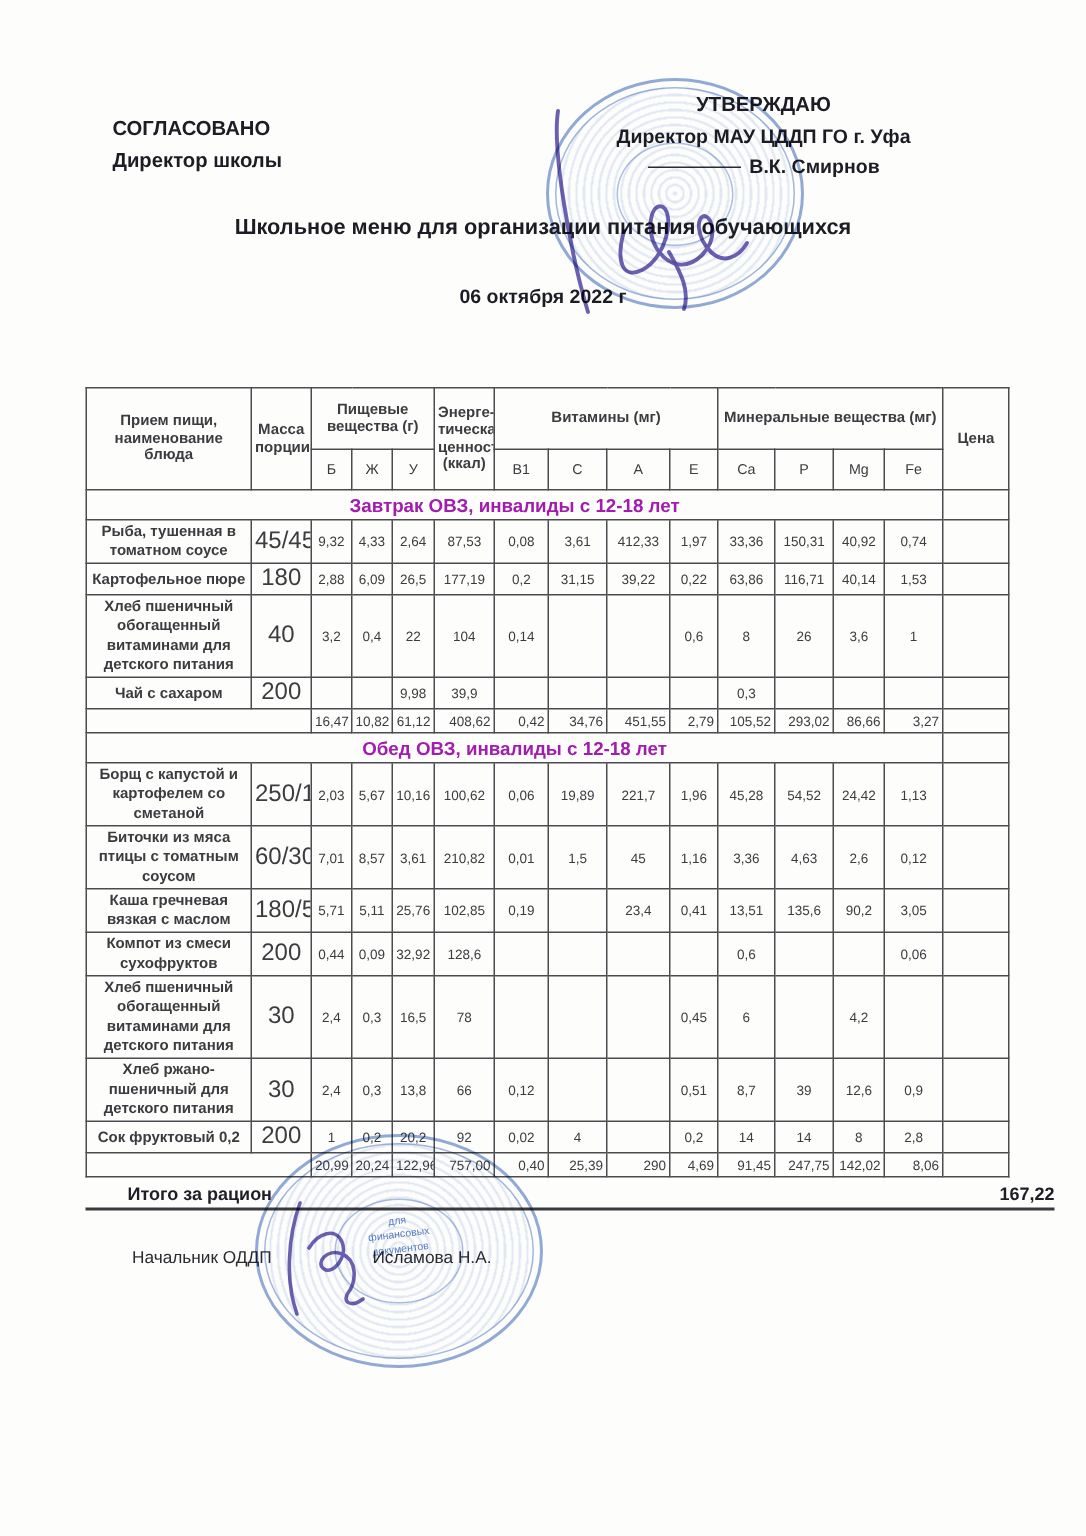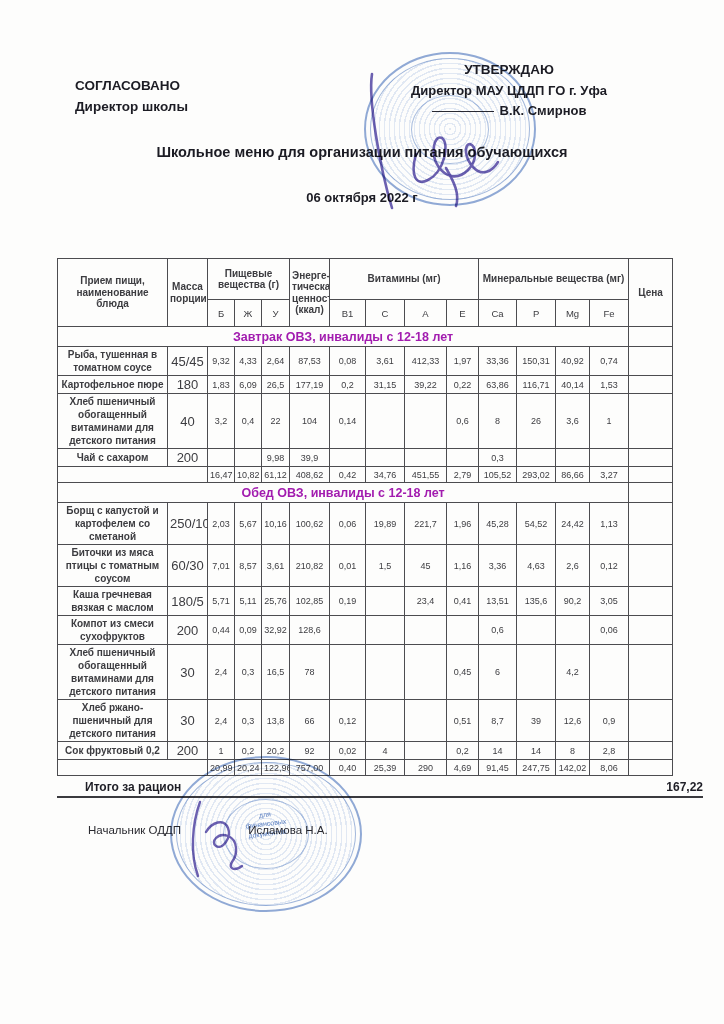--- a/index.html
+++ b/index.html
@@ -16,23 +16,23 @@
   .doc-date{position:absolute; left:0; top:190px; width:724px; text-align:center; font-weight:bold; font-size:13px; color:#1c1c24;}
   .doc-shift{position:absolute; left:0; top:222px; width:724px; text-align:center; font-weight:bold; font-size:12.5px; color:#1c1c24;}
 
   .doc{position:absolute; left:57px; top:258px; width:646px;}
   table.menu{border-collapse:collapse; table-layout:fixed; width:615px; color:#3c3c40;}
   table.menu th, table.menu td{border:1px solid #4c4c50; padding:1px 2px; text-align:center; vertical-align:middle; overflow:hidden;}
   table.menu{border:1.5px solid #3a3a3e;}
   th.group{font-weight:bold; font-size:10px; line-height:1.15; height:38px;}
   th.sub{font-weight:normal; font-size:9.5px; height:24px;}
   td.dish{text-align:left; font-size:10px; line-height:1.3; padding:2px 2px 2px 4px;font-weight:bold;}
-  td.mass{font-size:13px;}
+  td.mass{font-size:16px;}
   td.val{font-size:9px;}
-  tr.totals-row td{height:13px;}
+  tr.totals-row td{height:13px;text-align:right;}
   td.section-title{font-weight:bold; font-size:12.5px; height:17px; color:#a21caf;}
   .itogo{width:646px; display:flex; justify-content:space-between; align-items:flex-end;
          border-bottom:2px solid #3a3a3e; padding:4px 0 2px 28px; box-sizing:border-box;
          font-weight:bold; font-size:12px; color:#1e1e26;}
   .footer-line{margin-top:26px; margin-left:31px; font-size:11.5px; color:#2a2a30;}
   .footer-line .name{margin-left:64px;}
 
   .stamp{position:absolute; border-radius:50%; border:2.5px solid rgba(72,115,190,.6);
          mix-blend-mode:multiply; pointer-events:none;}
   .stamp::before{content:""; position:absolute; inset:4px; border-radius:50%;
@@ -129,21 +129,21 @@
             <td class="val">1,97</td>
             <td class="val">33,36</td>
             <td class="val">150,31</td>
             <td class="val">40,92</td>
             <td class="val">0,74</td>
             <td class="val"></td>
           </tr>
           <tr>
             <td class="dish">Картофельное пюре</td>
             <td class="mass">180</td>
-            <td class="val">1,83</td>
+            <td class="val">2,88</td>
             <td class="val">6,09</td>
             <td class="val">26,5</td>
             <td class="val">177,19</td>
             <td class="val">0,2</td>
             <td class="val">31,15</td>
             <td class="val">39,22</td>
             <td class="val">0,22</td>
             <td class="val">63,86</td>
             <td class="val">116,71</td>
             <td class="val">40,14</td>

